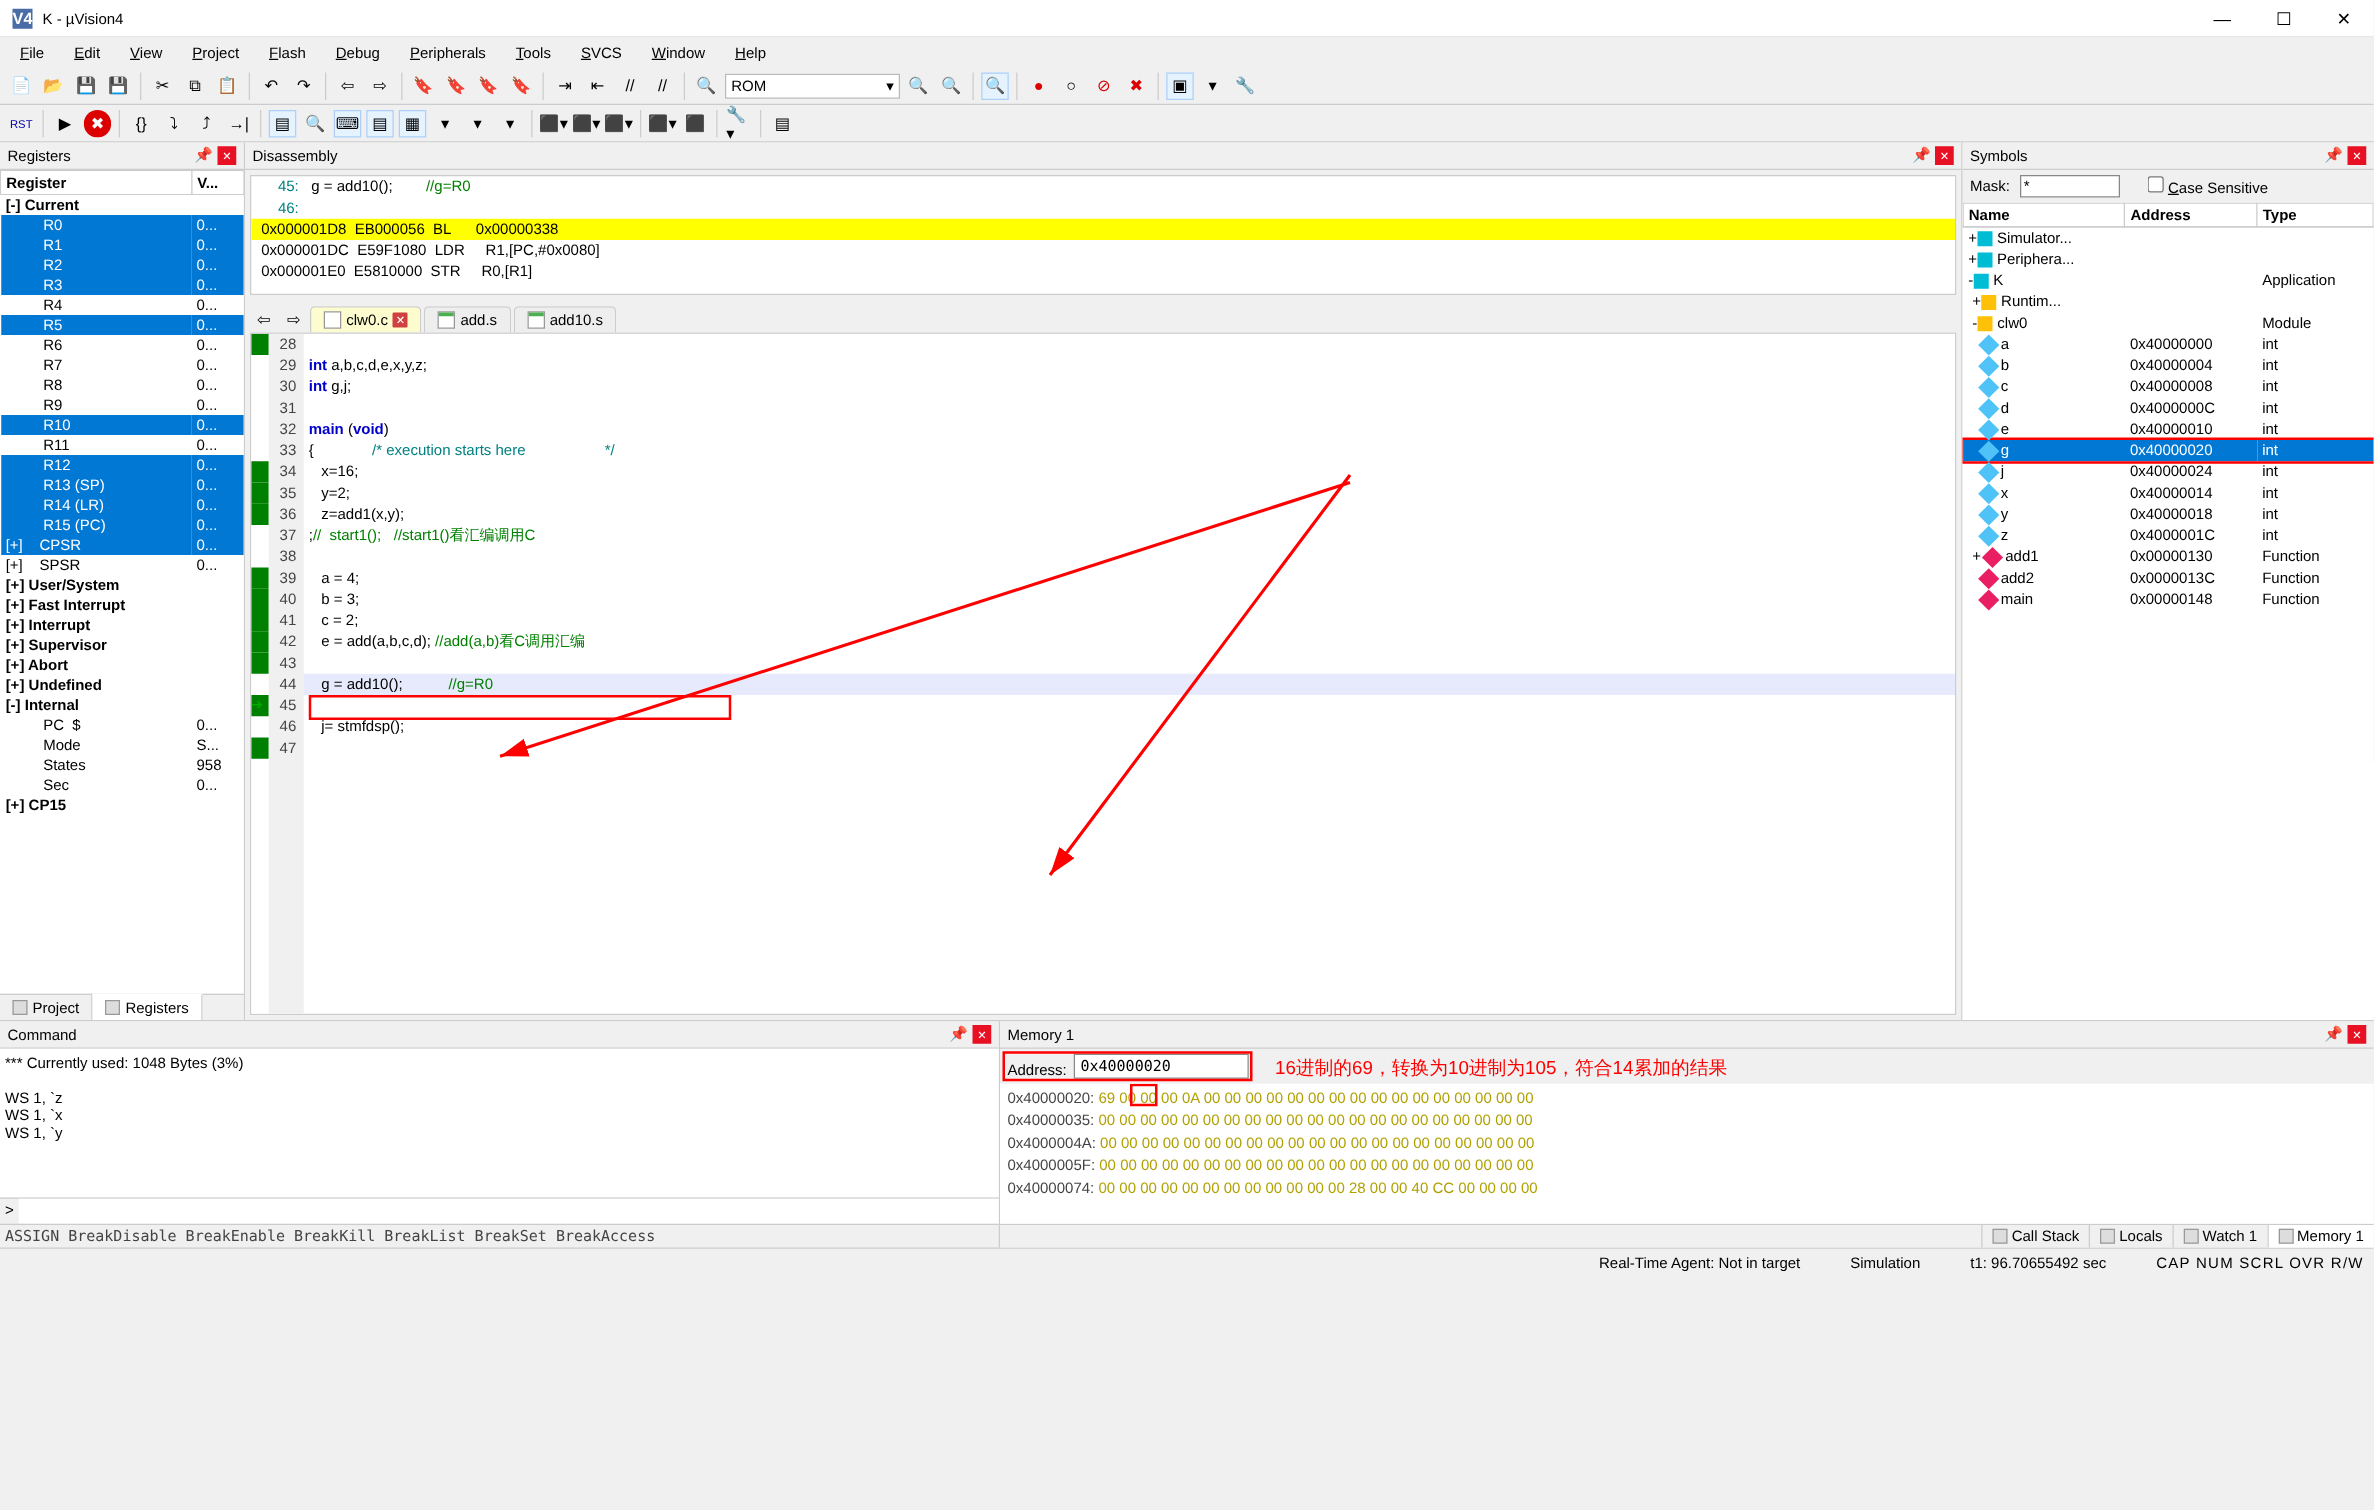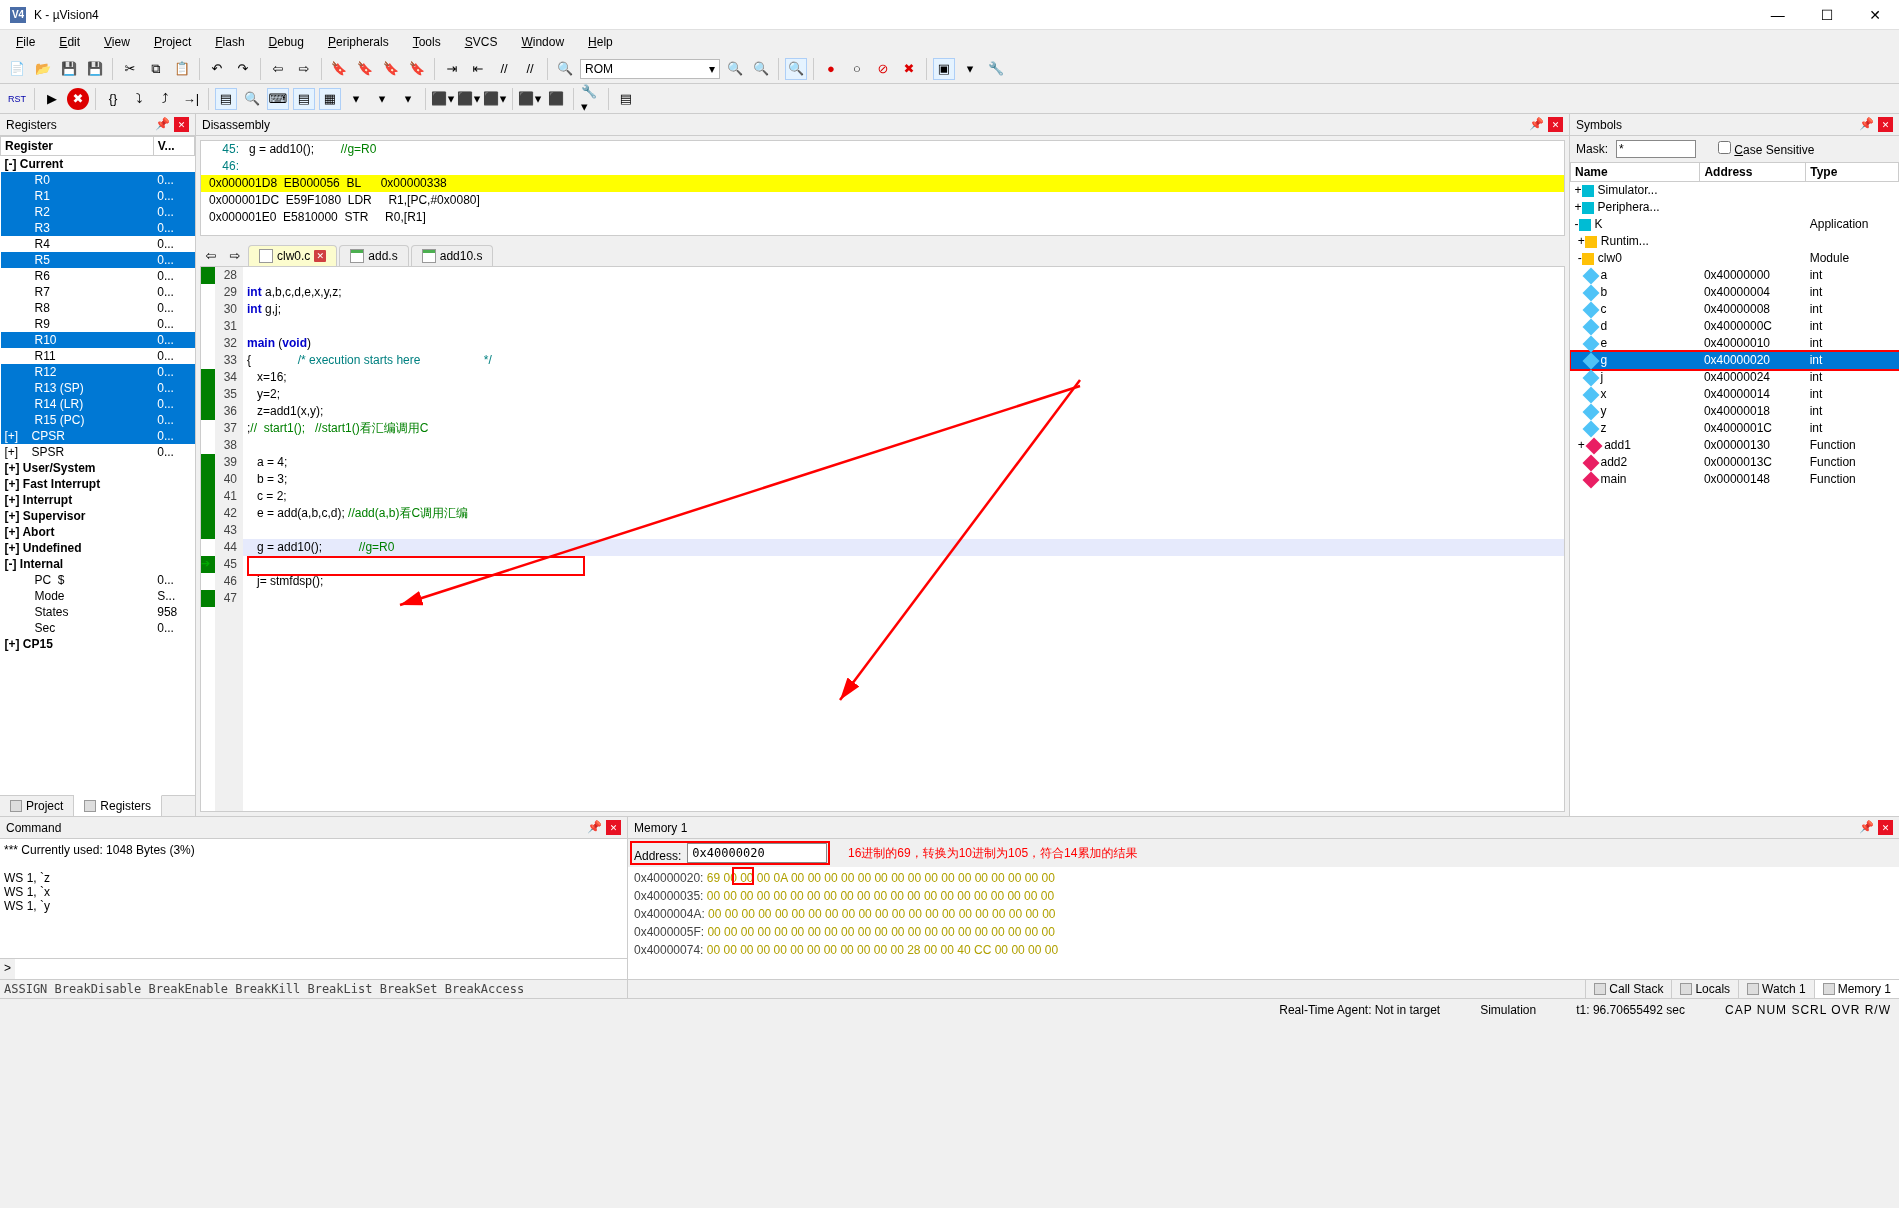--- a/index.html
+++ b/index.html
@@ -1,18 +1,18 @@
 <!DOCTYPE html>
 <html><head>
 <meta charset="utf-8">
 <style>
 * { margin: 0; padding: 0; box-sizing: border-box; font-family: "Segoe UI", Tahoma, Arial, sans-serif; font-size: 12px; }
 body { background: #f0f0f0; width: 1899px; height: 1208px; overflow: hidden; }
 .titlebar { height: 30px; display: flex; align-items: center; padding: 0 10px; background: #fff; border-bottom: 1px solid #e0e0e0; }
-.titlebar .icon-box { width: 16px; height: 16px; background: #4a6da7; margin-right: 8px; display: inline-flex; align-items: center; justify-content: center; color: #fff; font-size: 10px; font-weight: bold; }
+.titlebar .icon-box { width: 16px; height: 16px; background: #4a6da7; margin-right: 8px; display: inline-flex; align-items: center; justify-content: center; color: #fff; font-size: 13px; font-weight: bold; }
 .title { flex: 1; }
 .win-controls { display: flex; gap: 20px; }
 .win-controls span { cursor: pointer; font-size: 14px; padding: 0 8px; }
 .menubar { height: 24px; display: flex; align-items: center; padding: 0 6px; gap: 4px; background: #f0f0f0; }
 .menubar span { padding: 4px 10px; cursor: pointer; }
 .toolbar { height: 30px; display: flex; align-items: center; padding: 2px 6px; gap: 4px; background: #f0f0f0; border-bottom: 1px solid #ccc; }
 .tbtn { width: 22px; height: 22px; display: inline-flex; align-items: center; justify-content: center; border: 1px solid transparent; cursor: pointer; font-size: 13px; }
 .tsep { width: 1px; height: 22px; background: #ccc; margin: 0 2px; }
 .dropdown { width: 120px; height: 20px; border: 1px solid #bbb; background: #fff; display: flex; align-items: center; padding: 0 4px; }
 .bigdrop { width: 140px; }
@@ -79,39 +79,39 @@
 .sym-icon.var { background: #4fc3f7; transform: rotate(45deg); }
 .sym-icon.func { background: #e91e63; transform: rotate(45deg); }
 .sym-icon.folder { background: #ffc107; }
 .sym-icon.app { background: #00bcd4; }
 .sym-icon.per { background: #00bcd4; }
 .mask-row { padding: 4px 6px; display: flex; align-items: center; gap: 8px; }
 .mask-row input[type="text"] { width: 80px; height: 18px; border: 1px solid #888; padding: 0 2px; }
 .red-box-sym { outline: 2px solid red; }
 
 .bottom-area { display: flex; height: 182px; border-top: 1px solid #ccc; }
-.cmd-panel { width: 628px; display: flex; flex-direction: column; border-right: 1px solid #ccc; }
+.cmd-panel { width: 800px; display: flex; flex-direction: column; border-right: 1px solid #ccc; }
 .cmd-out { flex: 1; background: #fff; font-family: Consolas, monospace; font-size: 12.5px; padding: 4px; overflow: auto; }
 .cmd-input { display: flex; border-top: 1px solid #ccc; }
 .cmd-input .prompt { padding: 2px 4px; }
 .cmd-input input { flex: 1; border: none; height: 20px; padding: 0 4px; font-family: Consolas, monospace; }
 .cmd-hint { border-top: 1px solid #ccc; padding: 2px 4px; font-family: Consolas, monospace; font-size: 12px; color: #444; }
 
 .mem-panel { flex: 1; display: flex; flex-direction: column; }
 .mem-addr-row { padding: 4px 6px; display: flex; align-items: flex-end; gap: 6px; position: relative; }
 .mem-addr-row input { width: 140px; height: 20px; border: 1px solid #888; padding: 0 4px; font-family: Consolas, monospace; }
 .mem-hex { flex: 1; background: #fff; font-family: Consolas, monospace; font-size: 13px; padding: 2px 6px; overflow: auto; position: relative; }
 .mem-hex .mline { white-space: pre; height: 18px; line-height: 18px; }
 .mem-hex .maddr { color: #444; }
 .mem-hex .zero { color: #b0a000; }
 .mem-hex .val { color: #b0a000; }
 .mem-tabs { display: flex; background: #f0f0f0; border-top: 1px solid #ccc; justify-content: flex-end; }
 .mem-tabs .mtab { padding: 2px 8px; border-left: 1px solid #ccc; cursor: pointer; display: flex; align-items: center; gap: 3px; }
 .mem-tabs .mtab.active { background: #fff; }
-.red-note { color: red; font-size: 12px; position: absolute; }
+.red-note { color: red; font-size: 15px; position: absolute; }
 
 .statusbar { height: 22px; display: flex; align-items: center; background: #f0f0f0; border-top: 1px solid #ccc; padding: 0 8px; gap: 40px; font-size: 12px; }
 .statusbar .sb-item { white-space: nowrap; }
 .statusbar .spacer { flex: 1; }
 
 svg.arrow { position: absolute; pointer-events: none; }
 .tiny-icon { width: 12px; height: 12px; display: inline-block; }
 </style>
 </head>
 <body>

